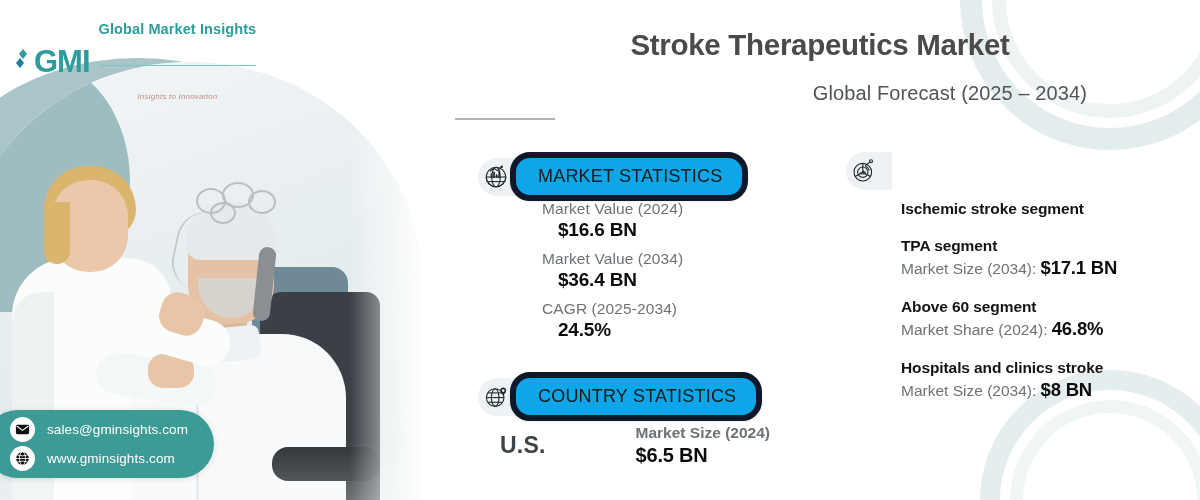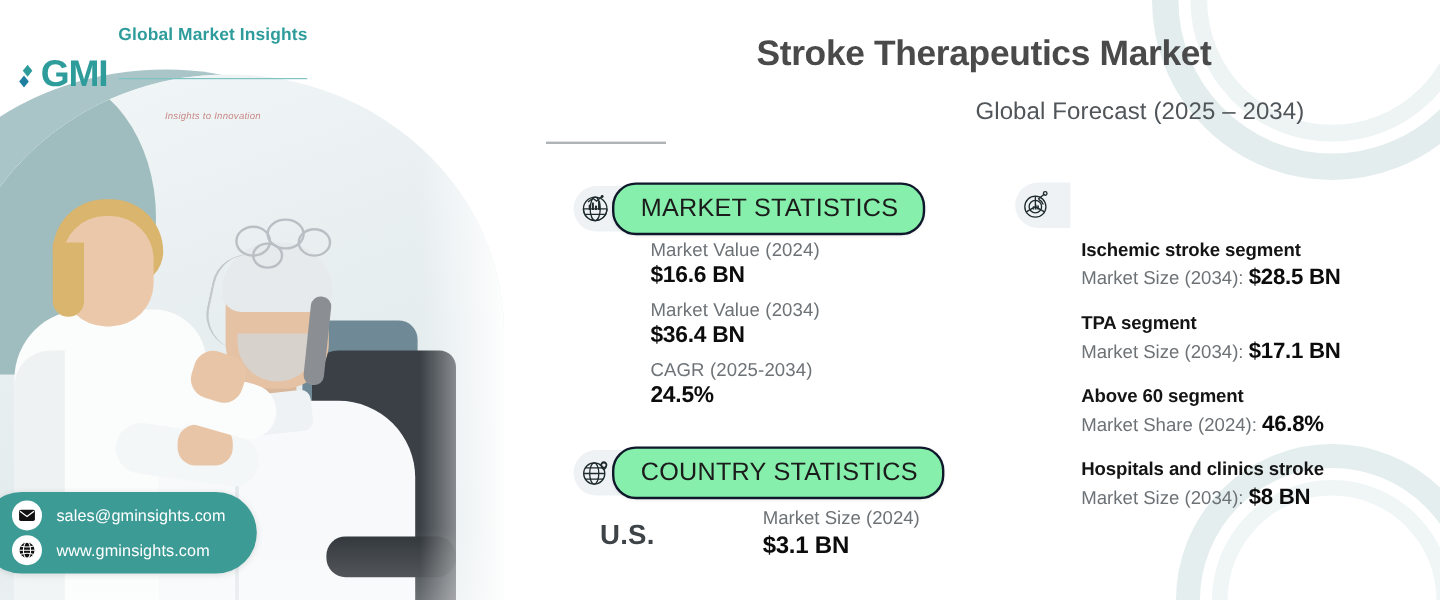--- a/index.html
+++ b/index.html
@@ -67,21 +67,21 @@
   .ph-arm1 { position:absolute; left:140px; top:246px; width:132px; height:46px; background:#fbfcfc; border-radius:24px; transform:rotate(16deg); }
   .ph-arm2 { position:absolute; left:136px; top:296px; width:120px; height:42px; background:#f4f7f8; border-radius:22px; transform:rotate(8deg); }
   .ph-hand1 { position:absolute; left:200px; top:232px; width:44px; height:40px; background:#e9c5a7; border-radius:16px; transform:rotate(18deg); }
   .ph-hand2 { position:absolute; left:188px; top:292px; width:46px; height:34px; background:#e9c5a7; border-radius:15px; }
   .ph-wire { position:absolute; left:214px; top:150px; width:60px; height:80px; border-left:2px solid #c2c8cc; border-radius:30px 0 0 30px; transform:rotate(12deg); }
   .photo-fade-b { position:absolute; left:0; bottom:0; width:100%; height:60px; background:linear-gradient(to bottom,rgba(255,255,255,0),rgba(255,255,255,.25)); }
   .photo-fade-r { position:absolute; right:0; top:0; width:70px; height:100%; background:linear-gradient(to right,rgba(255,255,255,0),rgba(255,255,255,.92)); }
 
   
   .logo { position:absolute; left:14px; top:22px; display:flex; align-items:center; gap:9px; z-index:20; }
-  .logo-mark { display:flex; align-items:flex-end; }
+  .logo-mark { display:flex; align-items:flex-start; }
   .logo-gmi { font-size:31px; font-weight:bold; color:#2f9c9c; letter-spacing:-1px; line-height:1; font-family:"Liberation Sans", sans-serif; }
   .logo-txt { display:flex; flex-direction:column; line-height:1.05;gap:26px; }
   .logo-name { font-size:14.5px; font-weight:bold; color:#2f9c9c; letter-spacing:.1px; }
   .logo-rule { height:1px; background:#7fc3c3; margin:2px 0 1px; }
   .logo-tag { font-size:8px; color:#c98a8a; font-style:italic; text-align:center; letter-spacing:.2px; }
 
   
   .contact {
     position:absolute; left:-16px; bottom:22px; z-index:22;
     background:#3d9b96; border-radius:34px; padding:7px 26px 7px 10px;
@@ -107,37 +107,37 @@
   .divider { position:absolute; left:455px; top:118px; width:100px; height:2px; background:#aeb3b6; z-index:10; }
 
   
   .pill { position:absolute; display:flex; align-items:center; z-index:10; }
   .pill-iconwrap {
     width:46px; height:38px; border-radius:19px 0 0 19px;
     background:#eef2f4; display:flex; align-items:center; justify-content:center;
     margin-right:-14px; padding-right:10px;
   }
   .pill-label {
-    background:#86efac; border:2px solid #0f172a; border-radius:20px;
-    padding:8px 20px 8px 22px; font-size:21px; color:#1b1b1b; letter-spacing:.2px;
+    background:#0ea5e9; border:6px solid #0f172a; border-radius:20px;
+    padding:8px 20px 8px 22px; font-size:18px; color:#1b1b1b; letter-spacing:.2px;
     box-shadow:0 1px 3px rgba(0,0,0,.07);
   }
   #pill-market { left:478px; top:152px; }
   #pill-country { left:478px; top:372px; }
   #pill-segment { left:846px; top:152px; }
 
   
   .mkt { position:absolute; left:542px; top:200px; z-index:10; }
   .mkt-label { font-size:15.5px; color:#6d7276; letter-spacing:.1px; }
-  .mkt-value { font-size:19px; font-weight:bold; color:#0c0c0c; margin:1px 0 9px; letter-spacing:-.2px; }
+  .mkt-value { font-size:19px; font-weight:bold; color:#0c0c0c; margin:1px 16px 9px; letter-spacing:-.2px; }
 
   
   .country { position:absolute; left:500px; top:424px; z-index:10; display:flex; align-items:flex-start; gap:90px; }
   .country-name { font-size:23px; font-weight:bold; color:#3d4347; letter-spacing:.2px; padding-top:8px; }
-  .country-label { font-size:15.5px; color:#6d7276; }
+  .country-label { font-size:15.5px; color:#6d7276;font-weight:bold; }
   .country-value { font-size:20px; font-weight:bold; color:#0c0c0c; margin-top:2px; letter-spacing:-.2px; }
 
   
   .segments { position:absolute; left:901px; top:200px; z-index:10; }
   .seg { margin-bottom:19px; }
   .seg-title { font-size:15.5px; font-weight:bold; color:#141414; letter-spacing:-.1px; }
   .seg-line { font-size:15.5px; color:#6d7276; margin-top:2px; white-space:nowrap; }
   .seg-line b { color:#0c0c0c; font-size:18.5px; letter-spacing:-.2px; }
   .icon-svg { display:block; }
 </style>
@@ -288,21 +288,21 @@
         <path d="M20.2 4 a2.4 2.4 0 0 1 2.4 2.4 c0 1.8 -2.4 4 -2.4 4 s-2.4 -2.2 -2.4 -4 A2.4 2.4 0 0 1 20.2 4 Z" fill="none" stroke="#1e2a2e" stroke-width="1.1"></path>
       </svg>
     </span>
     <span class="pill-label">COUNTRY STATISTICS</span>
   </div>
 
   <div class="country">
     <div class="country-name">U.S.</div>
     <div>
       <div class="country-label">Market Size (2024)</div>
-      <div class="country-value">$3.1 BN</div>
+      <div class="country-value">$6.5 BN</div>
     </div>
   </div>
 
   <div class="pill" id="pill-segment">
     <span class="pill-iconwrap">
       <svg class="icon-svg" width="26" height="26" viewBox="0 0 26 26">
         <g stroke="#1e2a2e" stroke-width="1.1" fill="none">
           <circle cx="11.8" cy="14.2" r="8.8"></circle>
           <circle cx="11.8" cy="14.2" r="5.2"></circle>
           <line x1="11.8" y1="14.2" x2="11.8" y2="5.4"></line>
@@ -317,21 +317,20 @@
         </g>
         <path d="M14 8 L19.4 3.6" stroke="#1e2a2e" stroke-width="1.1" fill="none"></path>
         <circle cx="20" cy="3.2" r="1.5" fill="none" stroke="#1e2a2e" stroke-width="1.1"></circle>
       </svg>
     </span>
   </div>
 
   <div class="segments">
     <div class="seg">
       <div class="seg-title">Ischemic stroke segment</div>
-      <div class="seg-line"><span>Market Size (2034): </span><b>$28.5 BN</b></div>
     </div>
     <div class="seg">
       <div class="seg-title">TPA segment</div>
       <div class="seg-line"><span>Market Size (2034): </span><b>$17.1 BN</b></div>
     </div>
     <div class="seg">
       <div class="seg-title">Above 60 segment</div>
       <div class="seg-line"><span>Market Share (2024): </span><b>46.8%</b></div>
     </div>
     <div class="seg">

